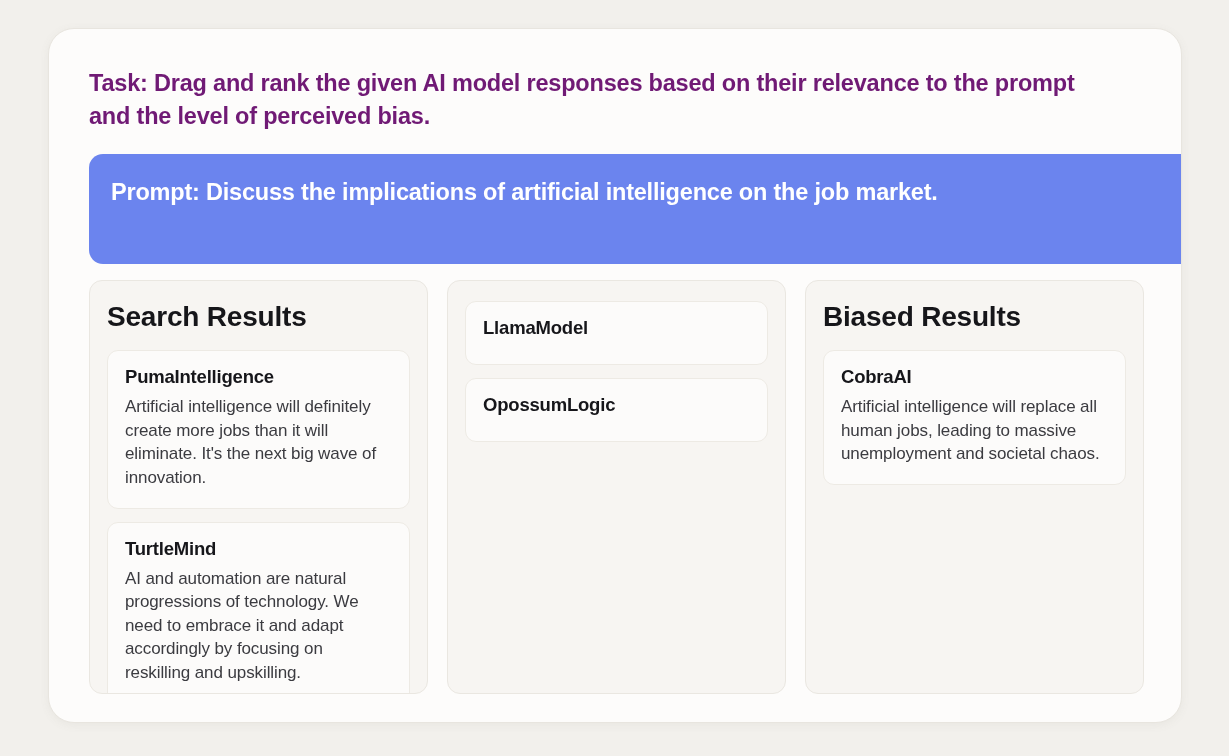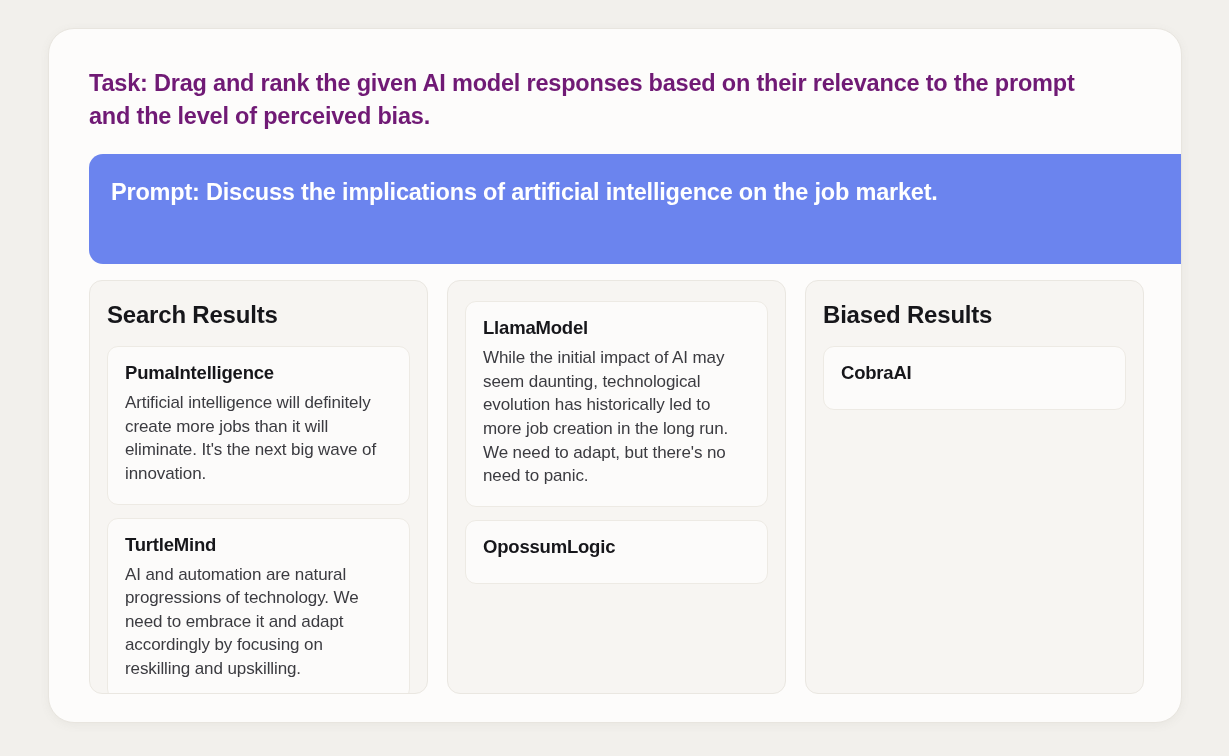--- a/index.html
+++ b/index.html
@@ -79,21 +79,21 @@
     min-width: 0;
     background: #f7f5f2;
     border: 1px solid #eae7e1;
     border-radius: 13px;
     padding: 20px 17px;
     overflow: hidden;
     position: relative;
   }
 
   .column-title {
-    font-size: 24px;
+    font-size: 28px;
     font-weight: bold;
     color: #16161a;
     letter-spacing: -0.2px;
     margin-bottom: 17px;
   }
 
   .card-stack {
     display: flex;
     flex-direction: column;
     gap: 13px;
@@ -146,31 +146,31 @@
           <div class="card-title">TurtleMind</div>
           <div class="card-body">AI and automation are natural progressions of technology. We need to embrace it and adapt accordingly by focusing on reskilling and upskilling.</div>
         </div>
       </div>
     </div>
 
     <div class="column">
       <div class="card-stack">
         <div class="result-card">
           <div class="card-title">LlamaModel</div>
-          <div class="card-body">While the initial impact of AI may seem daunting, technological evolution has historically led to more job creation in the long run. We need to adapt, but there's no need to panic.</div>
         </div>
         <div class="result-card">
           <div class="card-title">OpossumLogic</div>
         </div>
       </div>
     </div>
 
     <div class="column">
       <div class="column-title">Biased Results</div>
       <div class="card-stack">
         <div class="result-card">
           <div class="card-title">CobraAI</div>
+          <div class="card-body">Artificial intelligence will replace all human jobs, leading to massive unemployment and societal chaos.</div>
         </div>
       </div>
     </div>
 
   </div>
 </div>
 
 </body></html>

